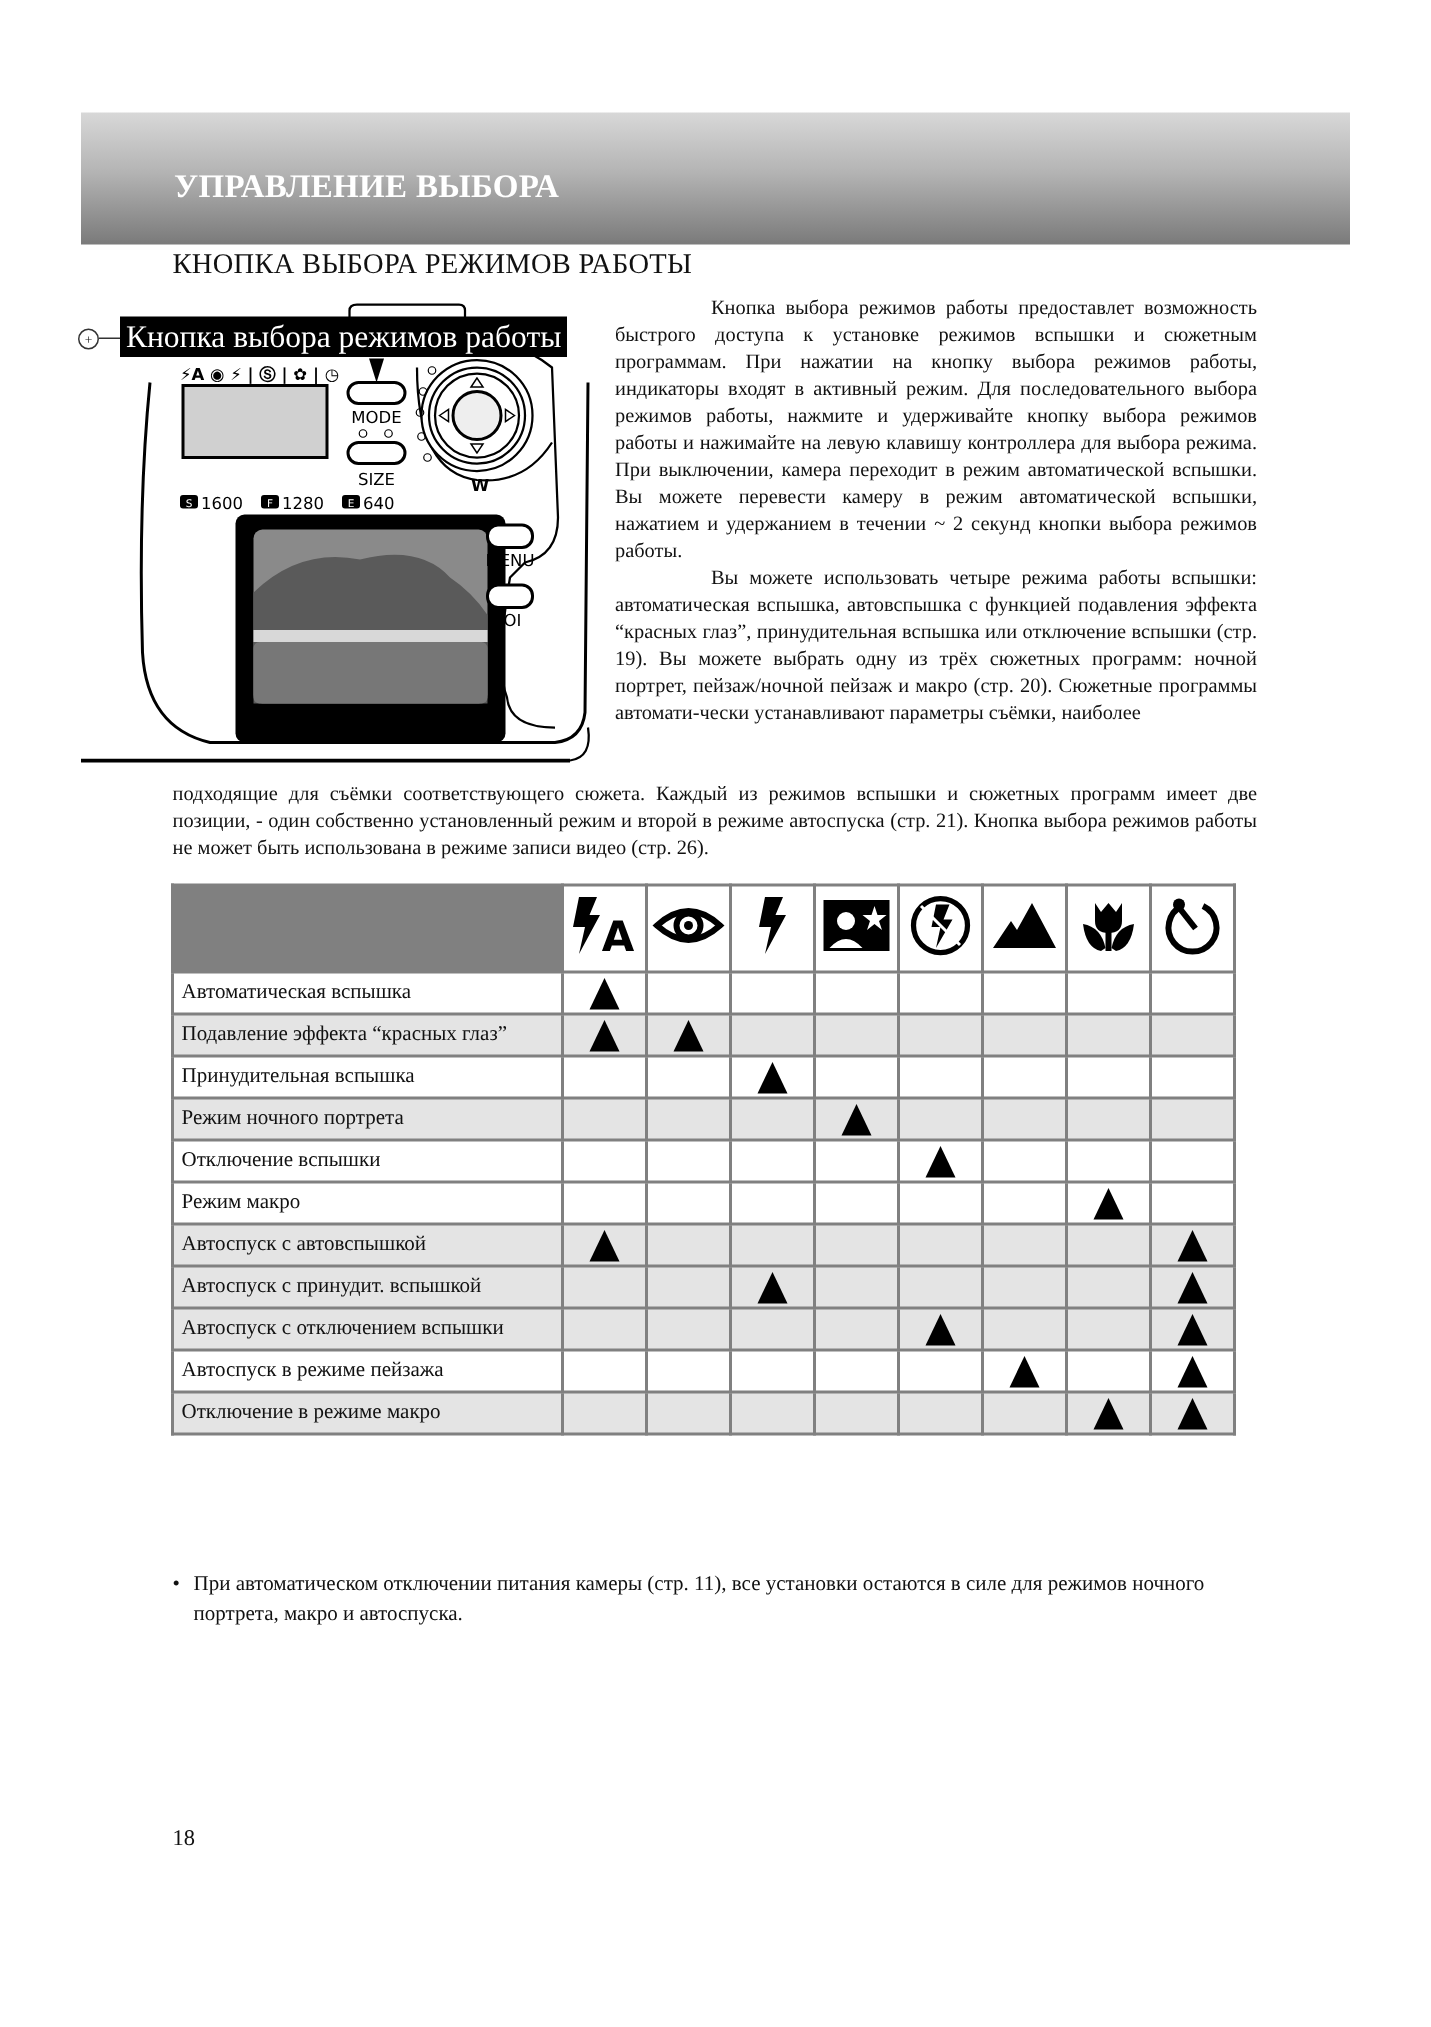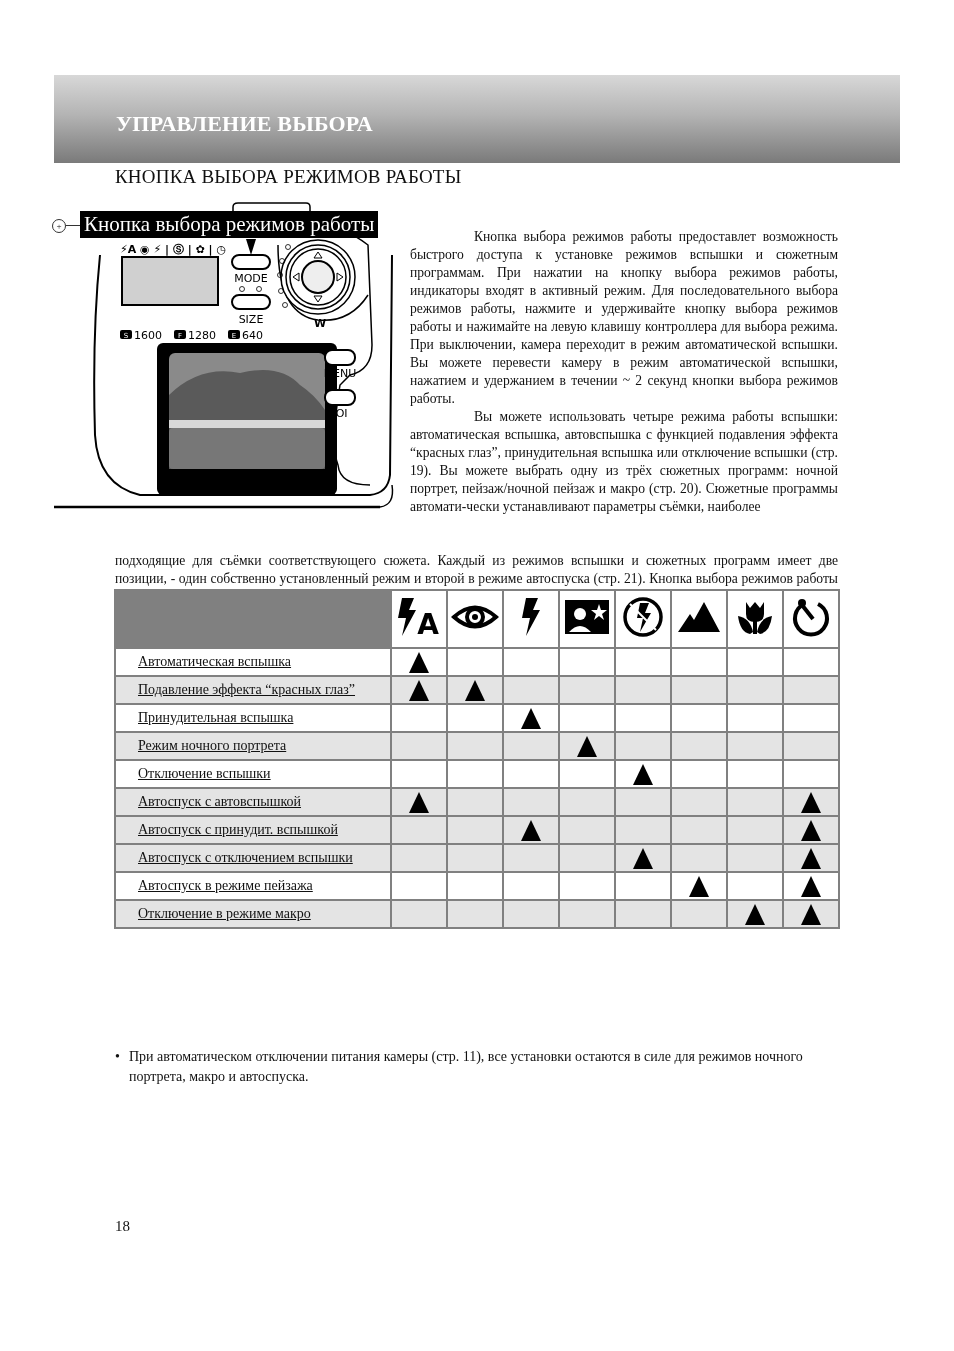--- a/index.html
+++ b/index.html
@@ -5,30 +5,30 @@
   html, body { margin:0; padding:0; background:#fff; }
   body { width:954px; height:1351px; position:relative; overflow:hidden; font-family:"Liberation Serif","DejaVu Serif",serif; color:#111; }
   .banner { position:absolute; left:54px; top:75px; width:846px; height:88px;
     background:linear-gradient(to bottom,#d8d8d8 0%,#b4b4b4 45%,#7a7a7a 100%); }
   .banner-title { position:absolute; left:62px; top:36px; color:#fff; font-size:22px; font-weight:bold; letter-spacing:0.2px; }
   .section-title { position:absolute; left:115px; top:166px; font-size:19px; letter-spacing:0.2px; }
   .illus { position:absolute; left:50px; top:195px; width:370px; height:320px; }
   .callout { position:absolute; left:80px; top:211px; background:#000; color:#fff; font-size:21px; padding:0 4px; height:27px; line-height:27px; }
   .callout-icon { position:absolute; left:52px; top:219px; width:12px; height:12px; border:1px solid #333; border-radius:50%; font-size:9px; text-align:center; line-height:12px; background:#fff; }
   .callout-line { position:absolute; left:66px; top:225px; width:14px; height:1px; background:#333; }
-  .para { position:absolute; font-size:13.6px; line-height:18px; text-align:justify;margin-top:32px; }
+  .para { position:absolute; font-size:13.6px; line-height:18px; text-align:justify; }
   .para p { margin:0; text-indent:64px; text-align:justify; }
   .p1 { left:410px; top:196px; width:428px; }
   .p1 p:first-child { text-indent:0; }
   .p2 { left:115px; top:520px; width:723px; }
   table.modes { position:absolute; left:114px; top:589px; border-collapse:collapse; }
   table.modes td, table.modes th { border:2px solid #808080; padding:0; }
   table.modes th.corner { background:#808080; width:258px; height:56px; }
   table.modes th.ic { width:54px; height:56px; background:#fff; text-align:center; vertical-align:middle; }
-  table.modes td.label { width:252px; height:26px; padding-left:22px; font-size:14px; white-space:nowrap;text-decoration:underline; }
+  table.modes td.label { width:252px; height:26px; padding-left:5px; font-size:14px; white-space:nowrap; }
   table.modes td.label.small { font-size:10.5px; }
   table.modes td.cell { text-align:center; vertical-align:middle; }
   table.modes tr.alt td { background:#e4e4e4; }
   .tri { display:inline-block; width:0; height:0; border-left:10px solid transparent; border-right:10px solid transparent; border-bottom:21px solid #000; vertical-align:middle; }
   .note { position:absolute; left:115px; top:1047px; width:700px; font-size:14px; line-height:20px; }
   .note .bullet { position:absolute; left:0; top:0; }
   .note .txt { padding-left:14px; }
   .page-num { position:absolute; left:115px; top:1218px; font-size:15px; }
 </style>
 </head>
@@ -221,20 +221,31 @@
         <td class="label">Отключение вспышки</td>
         <td class="cell"></td>
         <td class="cell"></td>
         <td class="cell"></td>
         <td class="cell"></td>
         <td class="cell"><span class="tri"></span></td>
         <td class="cell"></td>
         <td class="cell"></td>
         <td class="cell"></td>
       </tr>
+      <tr>
+        <td class="label">Режим макро</td>
+        <td class="cell"></td>
+        <td class="cell"></td>
+        <td class="cell"></td>
+        <td class="cell"></td>
+        <td class="cell"></td>
+        <td class="cell"></td>
+        <td class="cell"><span class="tri"></span></td>
+        <td class="cell"></td>
+      </tr>
       <tr class="alt">
         <td class="label">Автоспуск с автовспышкой</td>
         <td class="cell"><span class="tri"></span></td>
         <td class="cell"></td>
         <td class="cell"></td>
         <td class="cell"></td>
         <td class="cell"></td>
         <td class="cell"></td>
         <td class="cell"></td>
         <td class="cell"><span class="tri"></span></td>

